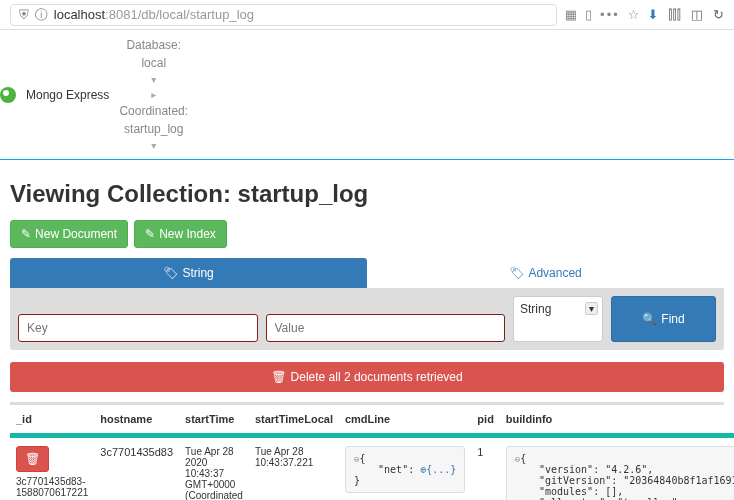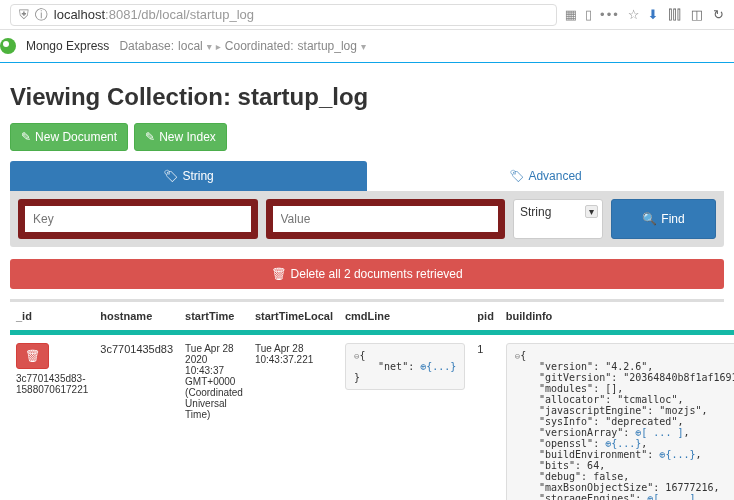--- a/index.html
+++ b/index.html
@@ -6,35 +6,35 @@
 body { font-family: -apple-system, "Helvetica Neue", Arial, sans-serif; font-size: 13px; color: #333; background: #fff; width: 734px; }
 .addr-bar { display: flex; align-items: center; gap: 8px; padding: 4px 10px; border-bottom: 1px solid #e0e0e0; height: 30px; }
 .addr-left { display: flex; align-items: center; gap: 6px; flex: 1; border: 1px solid #ddd; border-radius: 4px; padding: 2px 8px; height: 22px; }
 .addr-left .url { font-size: 13px; color: #333; }
 .addr-left .url .muted { color: #999; }
 .addr-right { display: flex; align-items: center; gap: 10px; color: #666; }
 .brand-bar { display: flex; align-items: center; gap: 10px; padding: 8px 0; border-bottom: 1px solid #0ea5e9; font-size: 12px; }
 .brand-dot { width: 16px; height: 16px; border-radius: 50%; background: #4db33d; position: relative; }
 .brand-dot::after { content: ""; position: absolute; left: 3px; top: 3px; width: 6px; height: 6px; border-radius: 50%; background: #fff; }
 .brand-name { font-weight: 500; color: #333; }
-.crumbs { color: #888; display: flex; align-items: center; gap: 4px; }
+.crumbs { color: #888; display: flex; align-items: center; gap: 4px; flex-direction: column; }
 .crumbs .chev { font-size: 10px; color: #aaa; }
 .main { padding: 8px 10px; }
 h1 { font-size: 24px; font-weight: 700; margin: 12px 0 12px; }
 .btn { display: inline-flex; align-items: center; gap: 4px; padding: 6px 10px; border-radius: 3px; font-size: 12px; border: 1px solid transparent; cursor: pointer; }
 .btn-green { background: #5cb85c; border-color: #4cae4c; color: #fff; }
 .btn-primary { background: #337ab7; border-color: #2e6da4; color: #fff; }
 .btn-danger { background: #d9534f; border-color: #d43f3a; color: #fff; padding: 5px 8px; }
 .btn-row { display: flex; gap: 6px; margin-bottom: 10px; }
 .tabs { display: flex; width: 100%; }
 .tab { flex: 1; text-align: center; padding: 8px; font-size: 12px; display: flex; align-items: center; justify-content: center; gap: 4px; cursor: pointer; }
 .tab.active { background: #337ab7; color: #fff; border-radius: 3px 3px 0 0; }
 .tab.inactive { background: #fff; color: #337ab7; }
 .filter-bar { background: #ddd; padding: 8px; display: flex; gap: 8px; align-items: stretch; border-radius: 0 0 3px 3px; }
-.input { flex: 1; background: #fff; border: 7px solid #7f1d1d; border-radius: 3px; padding: 6px 8px; font-size: 12px; color: #555; }
+.input { flex: 1; background: #fff; border: 1px solid #7f1d1d; border-radius: 3px; padding: 6px 8px; font-size: 12px; color: #555; margin-top: 18px; }
 .select { width: 90px; background: #fff; border: 1px solid #ccc; border-radius: 3px; padding: 5px 6px; font-size: 12px; position: relative; }
 .select::after { content: "▾"; position: absolute; right: 4px; top: 5px; font-size: 10px; background: #eee; border: 1px solid #ccc; border-radius: 2px; padding: 0 3px; }
 .find-btn { width: 105px; justify-content: center; }
 .delete-bar { background: #d9534f; color: #fff; text-align: center; padding: 8px; border-radius: 3px; margin-top: 12px; font-size: 12px; display: flex; align-items: center; justify-content: center; gap: 4px; cursor: pointer; }
 .hr-line { height: 3px; background: #ddd; margin-top: 10px; }
 table { width: 100%; border-collapse: collapse; font-size: 11px; }
 th { text-align: left; font-weight: 700; padding: 8px 6px; border-bottom: 5px solid #14b8a6; }
 td { padding: 8px 6px; vertical-align: top; }
 .code-box { background: #f6f6f6; border: 1px solid #ddd; border-radius: 3px; padding: 6px 8px; font-family: Menlo, Consolas, monospace; font-size: 10px; white-space: pre; overflow: auto; max-width: 100%; }
 .code-box .exp { color: #337ab7; cursor: pointer; }

